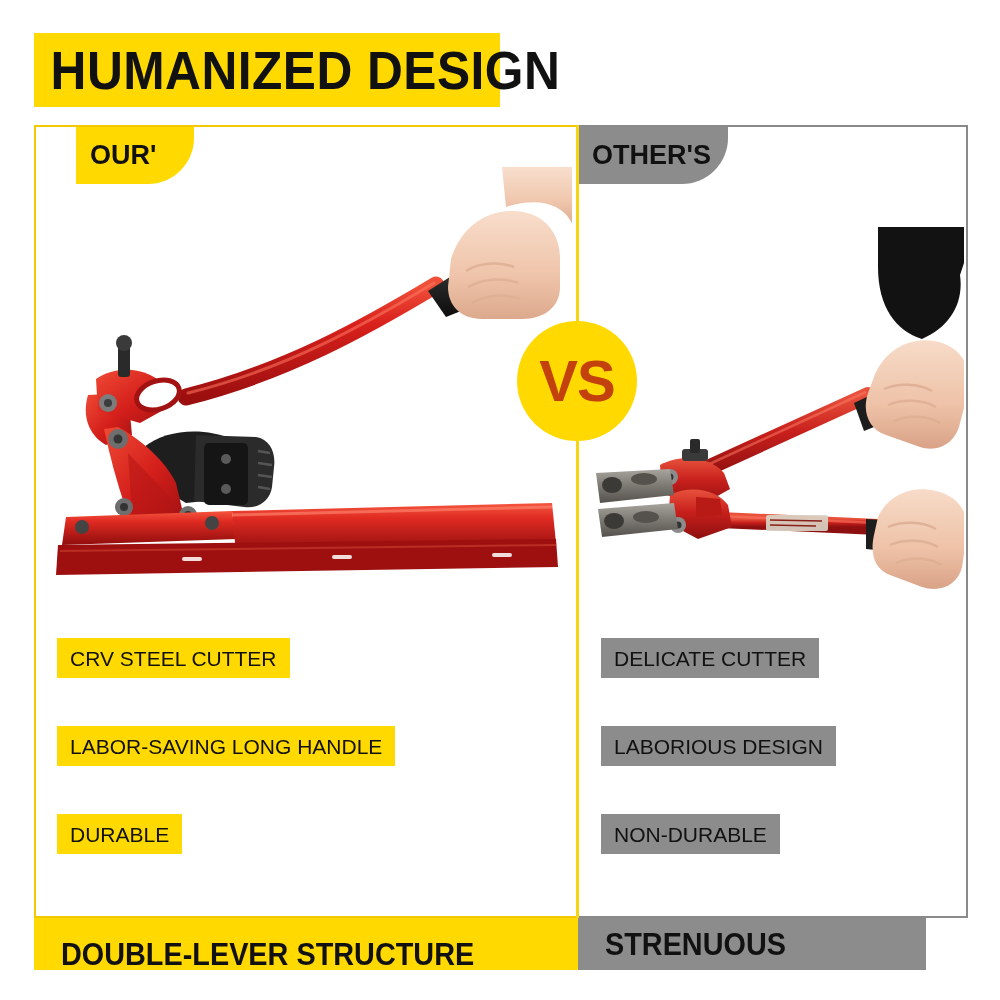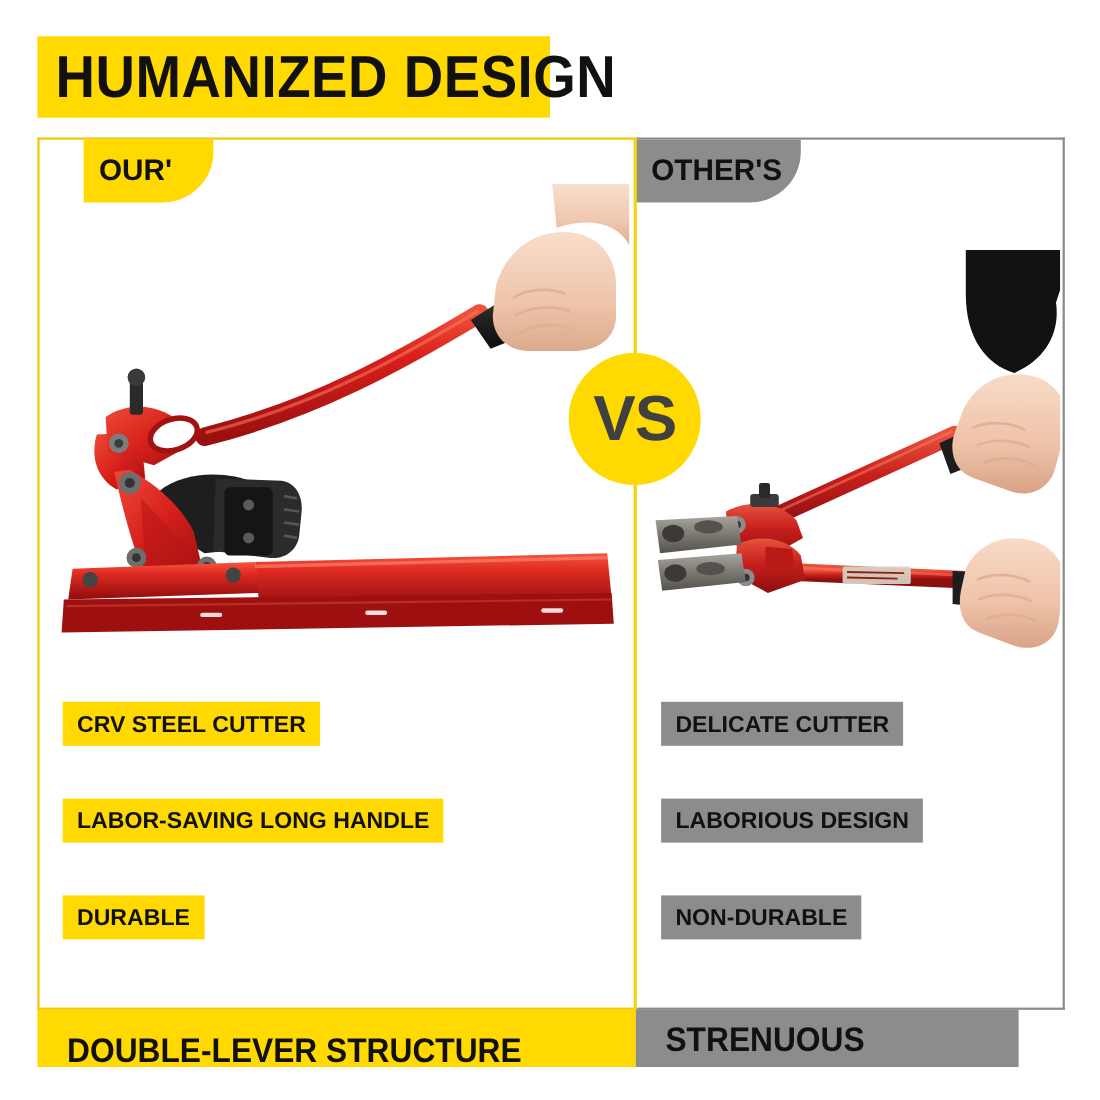--- a/index.html
+++ b/index.html
@@ -82,21 +82,21 @@
     border-radius: 50%;
     background: #FFD900;
     display: flex;
     align-items: center;
     justify-content: center;
   }
   #vs-text {
     font-weight: 700;
     font-size: 58px;
     line-height: 58px;
-    color: #404040;
+    color: #c2410c;
     letter-spacing: -1px;
   }
 
   
   .side-tab {
     position: absolute;
     top: 0;
     height: 57px;
     display: flex;
     align-items: center;
@@ -132,21 +132,21 @@
   
   .feature-bar {
     position: absolute;
     height: 40px;
     display: flex;
     align-items: center;
     box-sizing: border-box;
     padding: 0 13px;
   }
   .feature-bar .feature-label {
-    font-weight: 700;
+    font-weight: 400;
     font-size: 21px;
     line-height: 21px;
     color: #111111;
     white-space: nowrap;
   }
   .bar-yellow { background: #FFD900; left: 21px; }
   .bar-gray   { background: #8C8C8C; left: 23px; }
 
   .fb-row-1 { top: 511px; }
   .fb-row-2 { top: 599px; }

